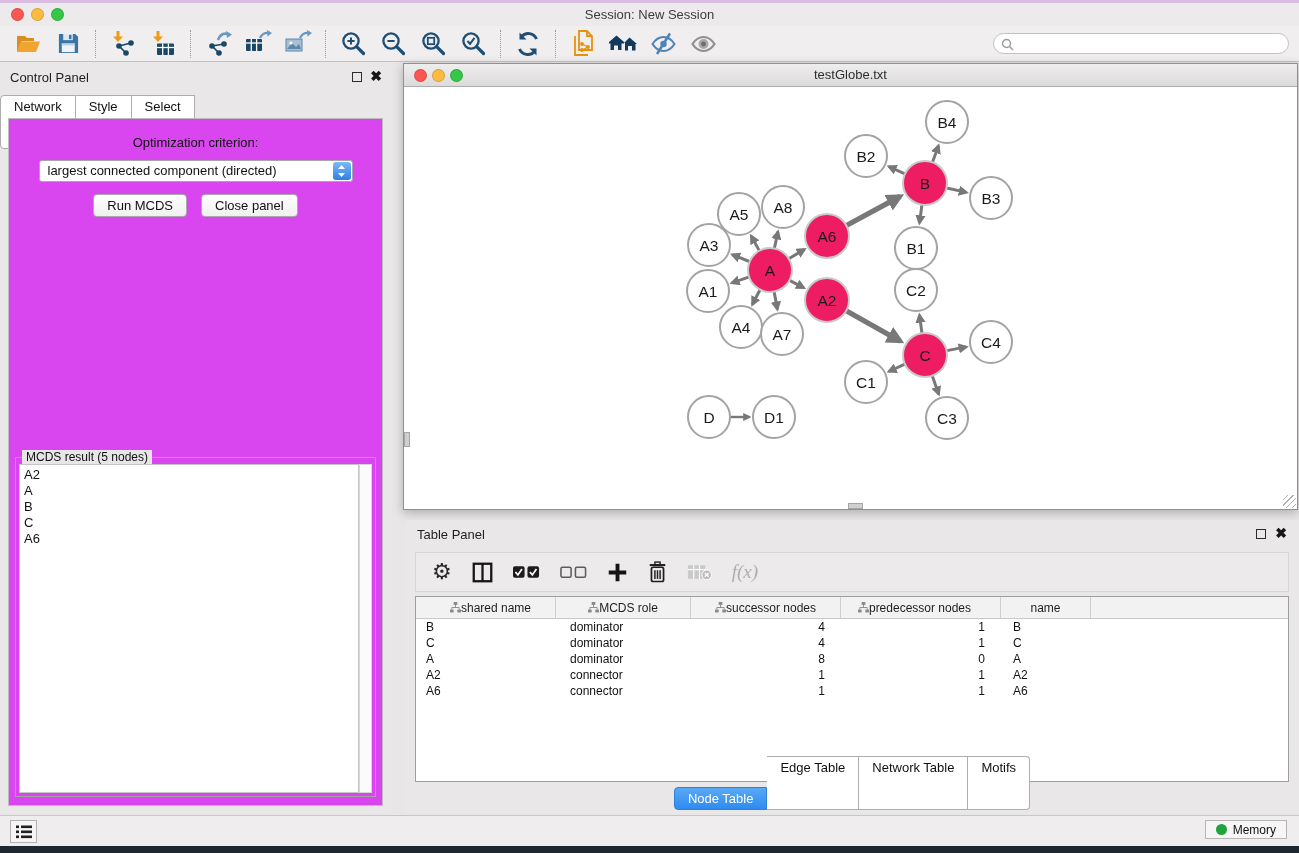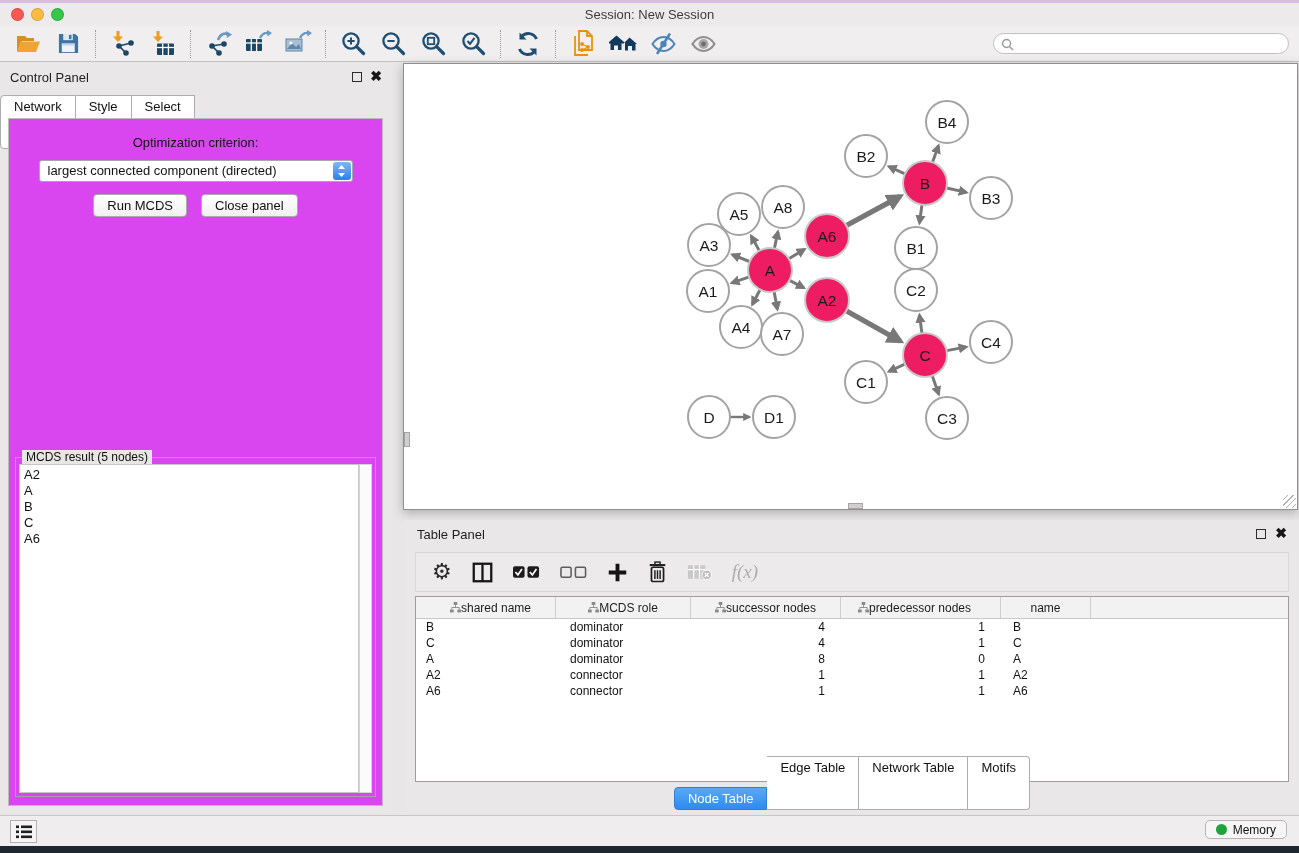--- a/index.html
+++ b/index.html
@@ -87,21 +87,21 @@
   .c4 { width:90px; padding-left:12px; }
   .cfill { flex:1; }
 
   .tp-tabs { position:absolute; left:0; bottom:3px; width:100%; display:flex; justify-content:center; }
 
   
   .status-bar { left:0; top:815px; width:1299px; height:31px; background:#efeded; border-top:1px solid #c8c6c6; }
   .list-btn { position:absolute; left:10px; top:4px; width:27px; height:23px; background:#f6f5f5;
               border:1px solid #b3b1b1; display:flex; align-items:center; justify-content:center; cursor:pointer; }
   .memory-btn { position:absolute; right:12px; top:4px; height:19px; background:#f7f6f6; border:1px solid #b7b5b5;
-                border-radius:5px; display:flex; align-items:center; gap:6px; padding:0 10px; cursor:pointer; }
+                border-radius:0; display:flex; align-items:center; gap:6px; padding:0 10px; cursor:pointer; }
   .memory-dot { width:11px; height:11px; border-radius:50%; background:#1fa33c; }
   .memory-label { font-size:12px; color:#111; }
   .bottom-strip { left:0; top:846px; width:1299px; height:7px; background:#1e2630; }
 
   svg text { font-family:"Liberation Sans", sans-serif; }
 </style>
 </head>
 <body>
 
 <div class="abs top-line"></div>
@@ -317,20 +317,26 @@
         <div>B</div>
         <div>C</div>
         <div>A6</div>
       </div>
       <div class="mcds-scroll"></div>
     </div>
   </div>
 </div>
 
 <div class="abs net-window">
+  <div class="net-titlebar">
+    <span class="tl r" style="left:10px; top:5px;"></span>
+    <span class="tl y" style="left:28px; top:5px;"></span>
+    <span class="tl g" style="left:46px; top:5px;"></span>
+    <div class="net-title">testGlobe.txt</div>
+  </div>
   <div class="net-canvas">
     <svg id="net-svg" width="893" height="421" viewBox="0 0 893 421">
       <defs>
         <marker id="arrow" viewBox="0 0 10 10" refX="7.5" refY="5" markerWidth="3.4" markerHeight="3.4" orient="auto">
           <path d="M0 0 L10 5 L0 10 z" fill="#787878"></path>
         </marker>
       </defs>
     <line x1="355.8" y1="163.6" x2="347.2" y2="148.0" stroke="#787878" stroke-width="3" marker-end="url(#arrow)"></line>
         <line x1="370.2" y1="161.4" x2="373.9" y2="143.7" stroke="#787878" stroke-width="3" marker-end="url(#arrow)"></line>
         <line x1="346.6" y1="174.0" x2="328.3" y2="166.6" stroke="#787878" stroke-width="3" marker-end="url(#arrow)"></line>

